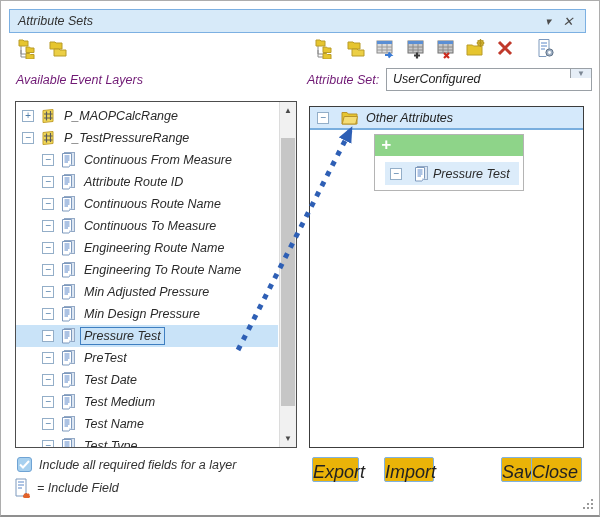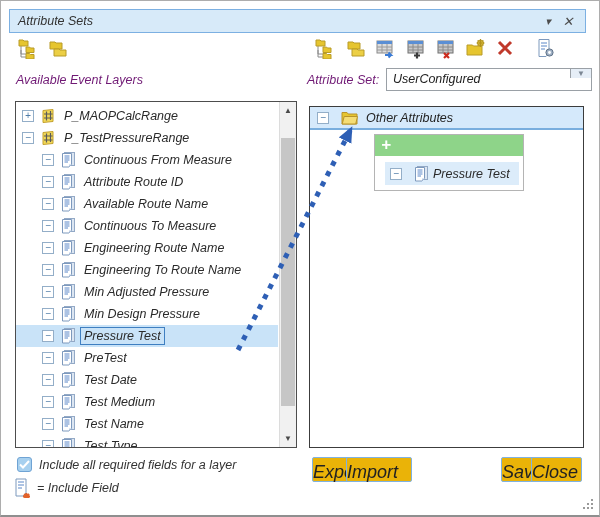--- a/index.html
+++ b/index.html
@@ -215,21 +215,21 @@
           <span class="node-label">Attribute Route ID</span>
         </div>
         <div class="tree-row lvl1">
           <span class="expander">−</span>
           <span class="node-icon"><svg width="16" height="16" viewBox="0 0 16 16">
               <rect x="4.5" y="0.5" width="10" height="13" fill="#dce6f2" stroke="#93a9c6"></rect>
               <path d="M2.5 1.5h9v11l-2.5 2.5h-6.5z" fill="#ffffff" stroke="#7d99bd"></path>
               <path d="M4.5 4h5M4.5 6h5M4.5 8h5M4.5 10h3.5" stroke="#5b87c8" stroke-width="1"></path>
               <path d="M11.5 12.5l-2.5 2.5v-2.5z" fill="#b9cbe4"></path>
             </svg></span>
-          <span class="node-label">Available Route Name</span>
+          <span class="node-label">Continuous Route Name</span>
         </div>
         <div class="tree-row lvl1">
           <span class="expander">−</span>
           <span class="node-icon"><svg width="16" height="16" viewBox="0 0 16 16">
               <rect x="4.5" y="0.5" width="10" height="13" fill="#dce6f2" stroke="#93a9c6"></rect>
               <path d="M2.5 1.5h9v11l-2.5 2.5h-6.5z" fill="#ffffff" stroke="#7d99bd"></path>
               <path d="M4.5 4h5M4.5 6h5M4.5 8h5M4.5 10h3.5" stroke="#5b87c8" stroke-width="1"></path>
               <path d="M11.5 12.5l-2.5 2.5v-2.5z" fill="#b9cbe4"></path>
             </svg></span>
           <span class="node-label">Continuous To Measure</span>
@@ -386,18 +386,18 @@
   <div class="req-icon">
     <svg width="18" height="20" viewBox="0 0 18 20">
         <path d="M2 1h10v14l-3 3H2z" fill="#ffffff" stroke="#7d99bd"></path>
         <path d="M4 4h6M4 7h6M4 10h4" stroke="#5b87c8"></path>
         <path d="M12.5 15v7M9 18.5h7M10.2 16l4.9 5M15.1 16l-4.9 5" stroke="#e2622a" stroke-width="1.8"></path>
       </svg>
   </div>
   <div class="req-label">= Include Field</div>
 
   <div class="btn" style="left:311px; width:47px">Export</div>
-  <div class="btn" style="left:345px; width:66px">Import</div>
+  <div class="btn" style="left:383px; width:50px">Import</div>
   <div class="btn" style="left:500px; width:35px">Save</div>
   <div class="btn" style="left:530px; width:51px">Close</div>
 
   <div class="grip"></div>
 </div>
 
 </body></html>

